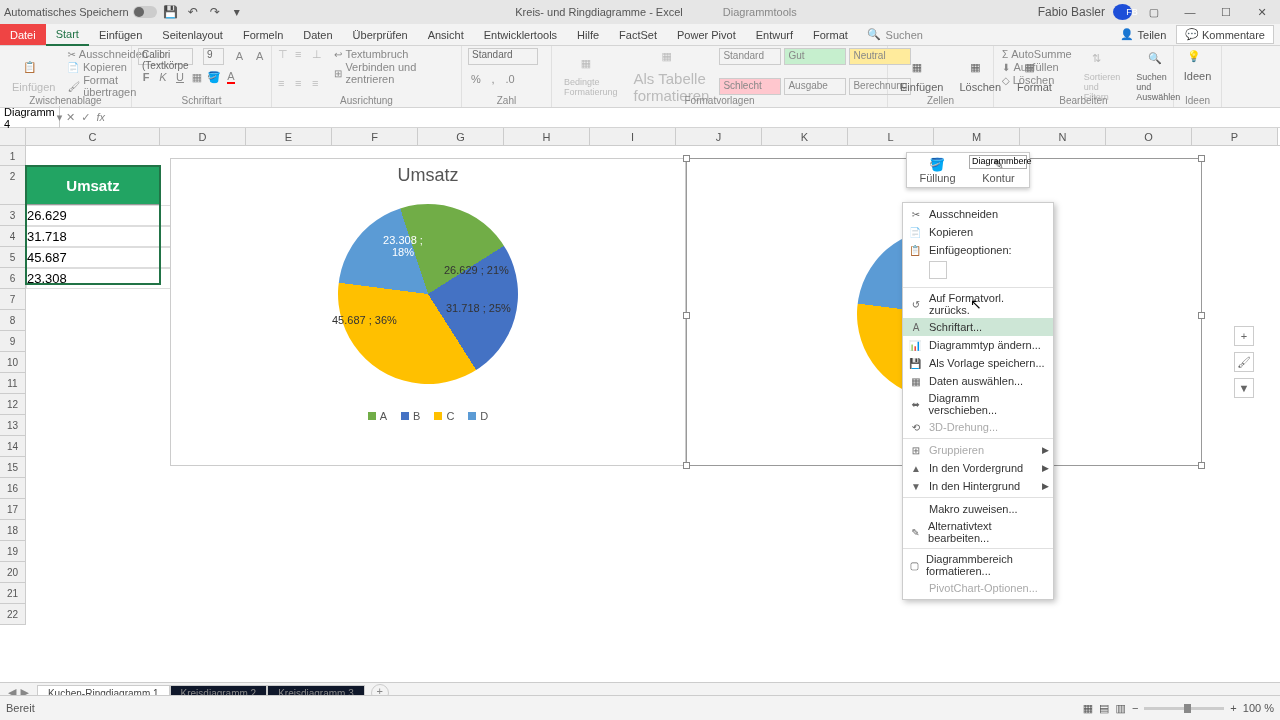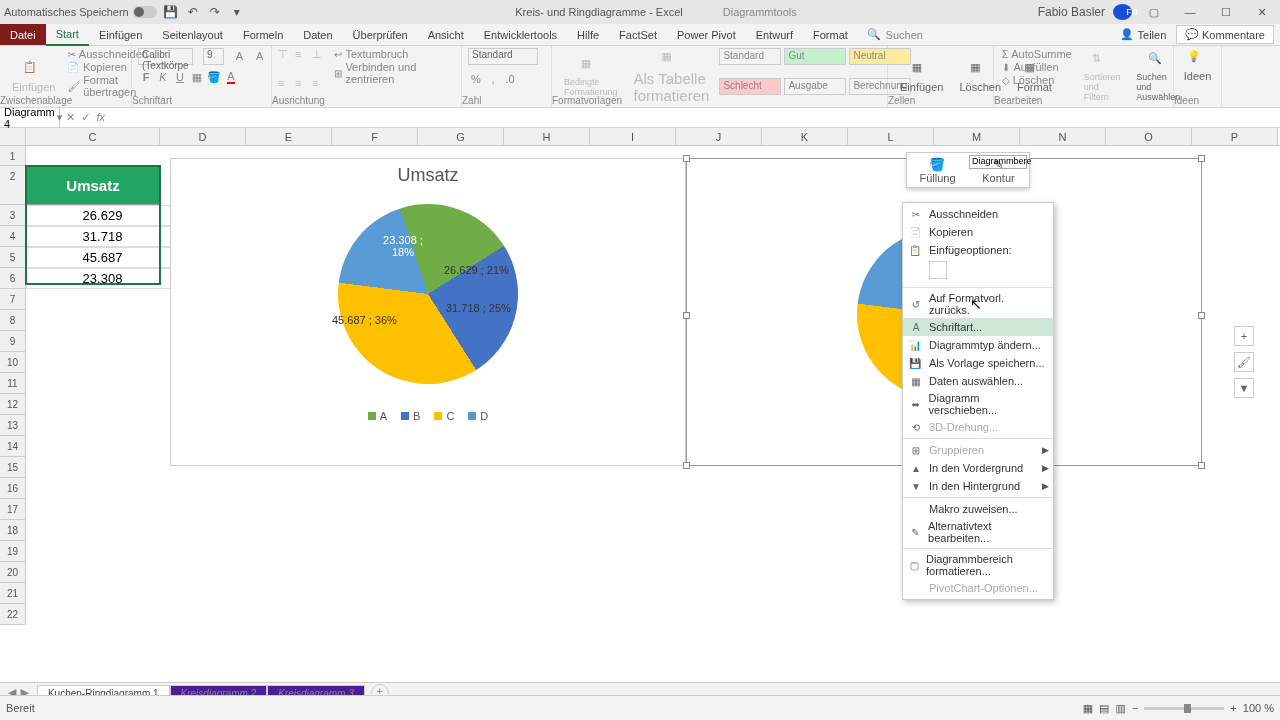--- a/index.html
+++ b/index.html
@@ -13,32 +13,32 @@
 .toggle::after { content: ''; position: absolute; width: 10px; height: 10px; background: #666; border-radius: 50%; top: 1px; left: 1px; }
 .qat-icon { width: 16px; height: 16px; display: flex; align-items: center; justify-content: center; color: #555; font-size: 12px; }
 .title-center { position: absolute; left: 50%; transform: translateX(-50%); font-size: 11px; color: #555; display: flex; gap: 40px; margin-left: 16px; }
 .title-right { margin-left: auto; display: flex; align-items: center; gap: 8px; }
 .user { font-size: 12px; color: #555; }
 .avatar { width: 16px; height: 16px; background: #1d4ed8; border-radius: 50%; color: #fff; display: flex; align-items: center; justify-content: center; font-size: 9px; padding-left: 19px; }
 .win-btn { width: 28px; height: 20px; display: flex; align-items: center; justify-content: center; color: #555; }
 
 
 .tabs { height: 22px; background: #f3f3f3; display: flex; align-items: center; border-bottom: 1px solid #d4d4d4; }
-.tab-file { background: #7f1d1d; color: #fff; padding: 0 10px; height: 100%; display: flex; align-items: center; }
+.tab-file { background: #ef4444; color: #fff; padding: 0 10px; height: 100%; display: flex; align-items: center; }
 .tab { padding: 4px 10px; color: #444; cursor: pointer; }
 .tab.active { border-bottom: 2px solid #217346; color: #217346; }
 .tabs-right { margin-left: auto; display: flex; align-items: center; gap: 4px; padding-right: 6px; }
 .share-btn { display: flex; align-items: center; gap: 3px; padding: 2px 6px; color: #444; }
 .comments-btn { display: flex; align-items: center; gap: 3px; padding: 2px 8px; background: #fff; border: 1px solid #ccc; color: #444; }
 .search-box { display: flex; align-items: center; gap: 4px; color: #888; margin-left: 10px; }
 
 
 .ribbon { height: 62px; background: #f3f3f3; border-bottom: 1px solid #d4d4d4; display: flex; }
 .group { border-right: 1px solid #e0e0e0; padding: 2px 6px; display: flex; flex-direction: column; position: relative; }
-.group-label { position: absolute; bottom: 1px; left: 0; right: 0; font-size: 10px; color: #888; }
+.group-label { position: absolute; bottom: 1px; left: 0; right: 0; text-align: center; font-size: 10px; color: #888; }
 .group-body { flex: 1; display: flex; gap: 4px; }
 .big-btn { display: flex; flex-direction: column; align-items: center; justify-content: center; padding: 2px 6px; color: #666; }
 .big-btn svg, .big-btn .icn { width: 20px; height: 20px; }
 .small-row { display: flex; flex-direction: column; gap: 1px; }
 .small-item { display: flex; align-items: center; gap: 3px; color: #888; font-size: 10px; padding: 0 2px; }
 .disabled { color: #bbb; }
 .font-name { width: 80px; height: 17px; border: 1px solid #ccc; padding: 0 3px; font-size: 10px; color: #666; }
 .font-size { width: 28px; height: 17px; border: 1px solid #ccc; padding: 0 3px; font-size: 10px; color: #666; }
 .fmt-btns { display: flex; gap: 1px; margin-top: 2px; }
 .fmt-btn { width: 16px; height: 16px; color: #888; display: flex; align-items: center; justify-content: center; font-size: 11px; }
@@ -65,21 +65,21 @@
 .gridarea { position: relative; height: 520px; }
 .rowhdr { position: absolute; left: 0; top: 0; width: 26px; }
 .rh { height: 21px; background: #f0f0f0; border-right: 1px solid #ccc; border-bottom: 1px solid #ccc; text-align: center; color: #555; line-height: 21px; font-size: 10px; }
 .rh.first { height: 20px; }
 .rh.tall { height: 39px; }
 .cells { position: absolute; left: 26px; top: 0; }
 
 .cell-header { position: absolute; left: 0; top: 20px; width: 134px; height: 39px; background: #22a463; color: #fff; font-weight: bold; font-size: 15px; display: flex; align-items: center; justify-content: center; border: 1px solid #999; }
 .cell-header::after { content: ''; position: absolute; right: -2px; top: -2px; bottom: -2px; width: 2px; }
 .sel-border { position: absolute; left: -1px; top: 19px; width: 136px; height: 120px; border: 2px solid #217346; pointer-events: none; }
-.cell-val { position: absolute; left: 0; width: 159px; height: 21px; border: 1px solid #ddd; text-align: center; padding-right: 6px; line-height: 20px; font-size: 13px; }
+.cell-val { position: absolute; left: 0; width: 159px; height: 21px; border: 1px solid #ddd; text-align: left; padding-right: 6px; line-height: 20px; font-size: 13px; }
 
 
 .chart1 { position: absolute; left: 196px; top: 178px; width: 516px; height: 308px; border: 1px solid #ccc; background: #fff; }
 .chart-title { text-align: center; font-size: 18px; color: #555; margin-top: 6px; }
 .pie-wrap { position: relative; width: 180px; height: 180px; margin: 18px auto 0; }
 .pie { width: 180px; height: 180px; border-radius: 50%; background: conic-gradient(#71ad47 0deg 75.6deg, #4472c4 75.6deg 165.6deg, #ffc000 165.6deg 295.2deg, #5b9bd5 295.2deg 360deg); transform: rotate(-18deg); }
 .pie-label { position: absolute; font-size: 11px; color: #333; text-align: center; }
 .legend { display: flex; justify-content: center; gap: 14px; margin-top: 26px; }
 .leg-item { display: flex; align-items: center; gap: 4px; font-size: 11px; color: #555; }
 .leg-sw { width: 8px; height: 8px; }
@@ -103,21 +103,21 @@
 .ctx-paste { padding: 2px 6px 4px 26px; }
 .ctx-paste-btn { width: 18px; height: 18px; border: 1px solid #ccc; display: inline-block; }
 
 .side-btns { position: absolute; left: 1234px; top: 180px; display: flex; flex-direction: column; gap: 6px; }
 .side-btn { width: 20px; height: 20px; border: 1px solid #ccc; background: #fff; display: flex; align-items: center; justify-content: center; color: #666; }
 
 
 .sheettabs { position: absolute; bottom: 18px; left: 0; right: 0; height: 20px; background: #f3f3f3; border-top: 1px solid #ccc; display: flex; align-items: center; }
 .st-nav { display: flex; gap: 4px; padding: 0 8px; color: #888; }
 .st { padding: 2px 10px; border: 1px solid #ccc; border-bottom: none; background: #fff; font-size: 10px; color: #444; }
-.st.inactive { background: #4c1d95; color: #888; font-style: italic; }
+.st.inactive { background: #0f172a; color: #888; }
 .st-add { width: 18px; height: 18px; border: 1px solid #ccc; border-radius: 50%; margin-left: 6px; text-align: center; color: #888; }
 
 
 .status { position: absolute; bottom: 0; left: 0; right: 0; height: 18px; background: #f3f3f3; border-top: 1px solid #ccc; display: flex; align-items: center; padding: 12px 6px; font-size: 10px; color: #555; }
 .status-right { margin-left: auto; display: flex; align-items: center; gap: 6px; }
 .zoom-slider { width: 80px; height: 3px; background: #ccc; position: relative; }
 .zoom-slider::after { content: ''; position: absolute; left: 50%; top: -3px; width: 7px; height: 9px; background: #888; }
 
 .cursor { position: absolute; left: 970px; top: 296px; font-size: 14px; color: #000; z-index: 100; pointer-events: none; }
 </style>

